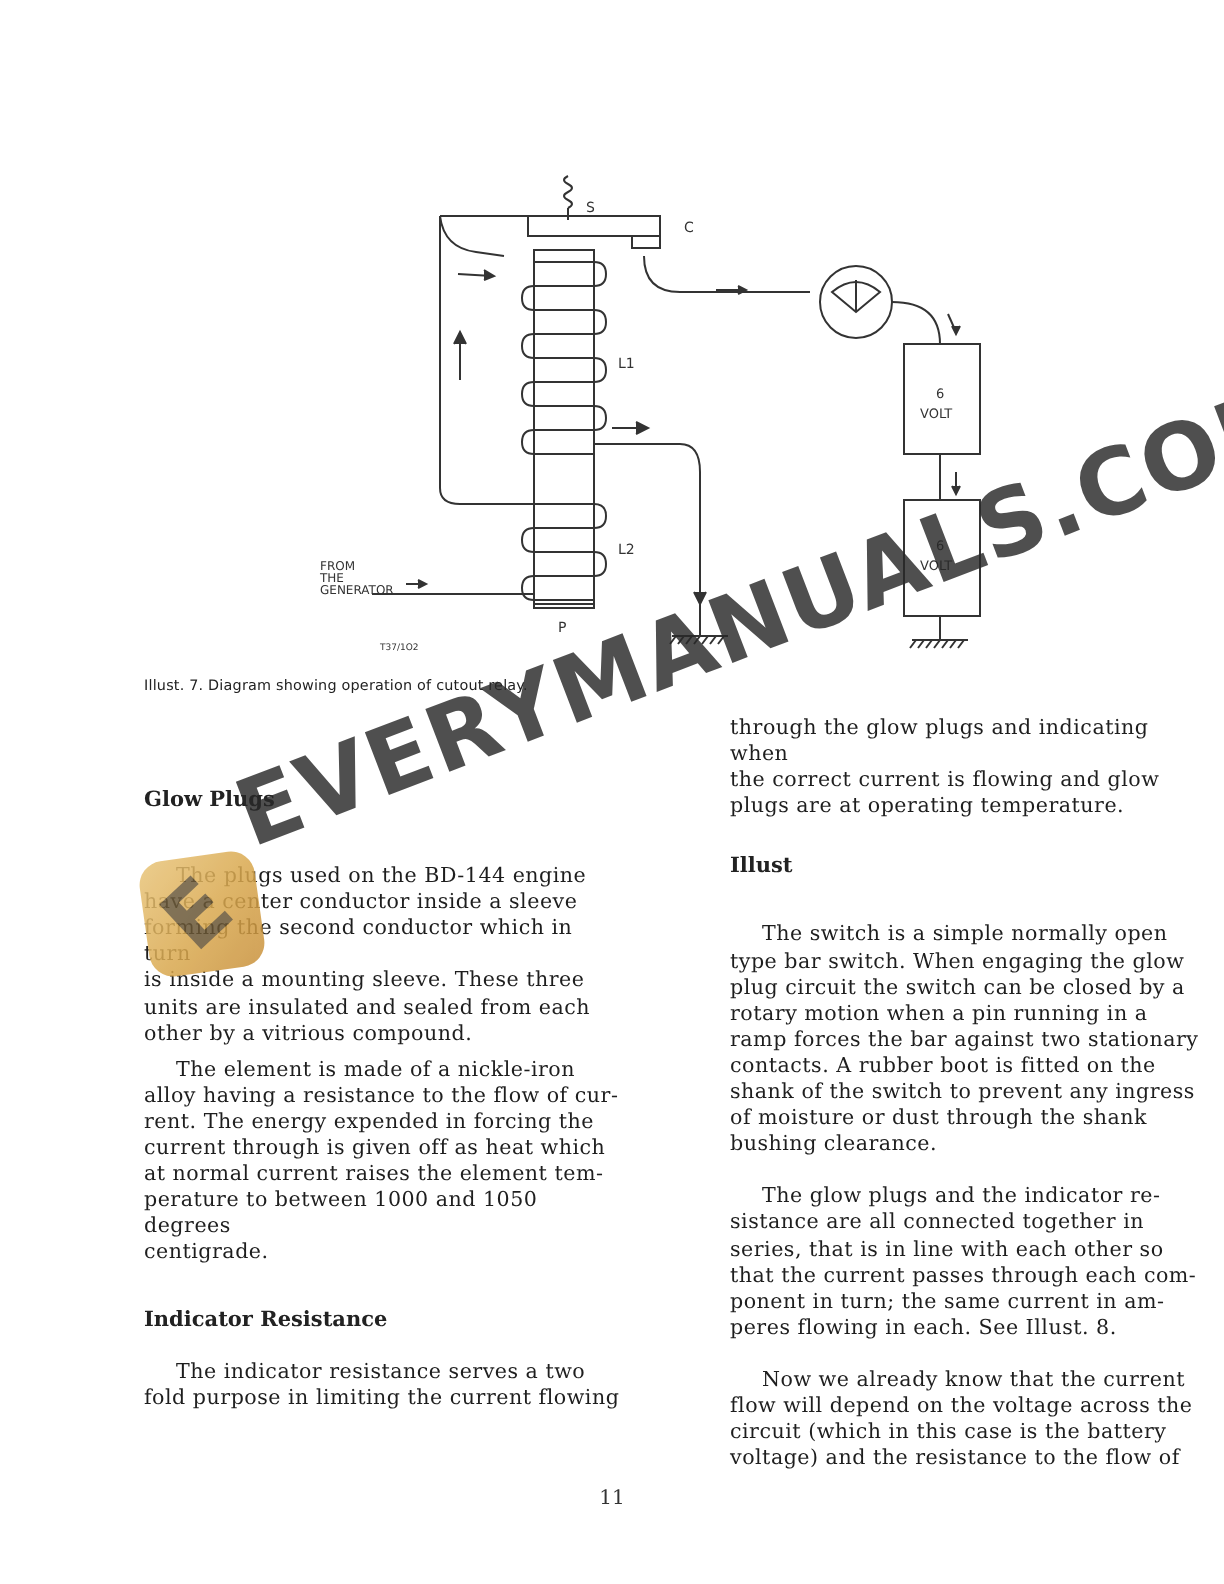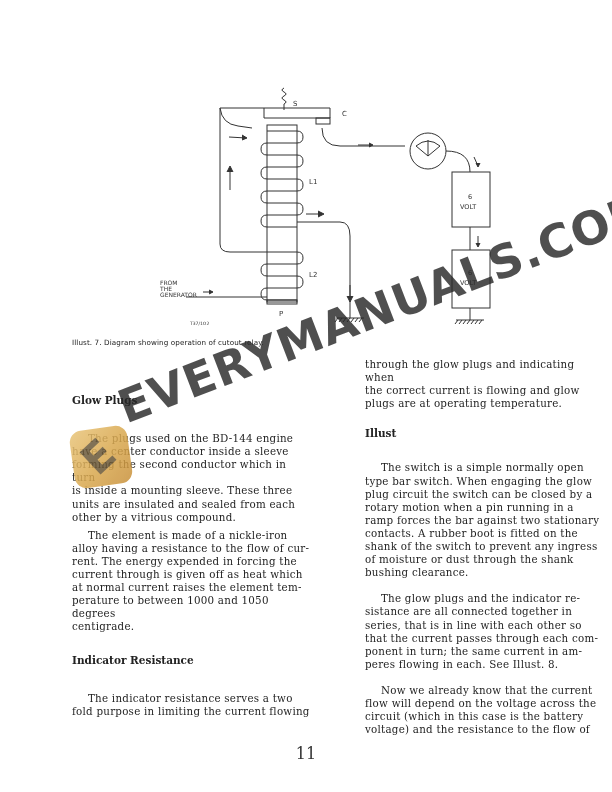--- a/index.html
+++ b/index.html
@@ -6,21 +6,21 @@
   body { width: 612px; height: 792px; position: relative; overflow: hidden; }
   .page { position: absolute; left: 0; top: 0; width: 612px; height: 792px; background: #fff; }
   .diagram { position: absolute; left: 0; top: 0; width: 612px; height: 340px; }
   .caption { position: absolute; left: 72px; top: 338px; font-family: "DejaVu Sans", sans-serif; font-size: 7.2px; font-weight: normal; color: #222; letter-spacing: 0.1px; }
   .col { position: absolute; font-family: "DejaVu Serif", serif; font-size: 10.3px; line-height: 13.1px; color: #1e1e1e; letter-spacing: 0.25px; }
   .col-left { left: 72px; top: 358px; width: 240px; }
   .col-right { left: 341px; top: 358px; width: 240px; margin-left: 24px; }
   .col p { margin: 0; white-space: pre-line; }
   .indent { text-indent: 16px; }
   .heading { font-family: "DejaVu Serif", serif; font-size: 10.5px; font-weight: bold; color: #222; letter-spacing: 0; }
-  .pnum { position: absolute; left: 0; width: 612px; top: 744px; text-align: center; font-family: "DejaVu Serif", serif; font-size: 16px; color: #333; }
+  .pnum { position: absolute; left: 0; width: 612px; top: 744px; text-align: center; font-family: "DejaVu Serif", serif; font-size: 10px; color: #333; }
   .watermark { position: absolute; left: 0; top: 0; width: 612px; height: 792px; pointer-events: none; }
   .wm-text { position: absolute; left: 130px; top: 380px; font-family: "DejaVu Sans", sans-serif; font-weight: bold; font-size: 46px; color: rgba(40,40,40,0.82); transform: rotate(-21deg); transform-origin: left bottom; letter-spacing: 1px; white-space: nowrap; }
   .wm-logo { position: absolute; left: 72px; top: 428px; width: 58px; height: 58px; border-radius: 12px; background: linear-gradient(135deg, #e9c57a 0%, #d9a84e 55%, #c8903a 100%); opacity: 0.85; transform: rotate(-8deg); }
   .wm-logo .e { position: absolute; left: 12px; top: 4px; font-family: "DejaVu Sans", sans-serif; font-weight: bold; font-size: 42px; color: rgba(70,60,45,0.75); transform: rotate(-35deg); }
 </style>
 </head>
 <body>
 
 <div class="page">
 
@@ -112,21 +112,21 @@
 units are insulated and sealed from each
 other by a vitrious compound.</p>
     <p class="indent" style="margin-top:5px;">The element is made of a nickle-iron
 alloy having a resistance to the flow of cur-
 rent.   The energy expended in forcing the
 current through is given off as heat which
 at normal current raises the element tem-
 perature to between 1000 and 1050 degrees
 centigrade.</p>
     <p class="heading" style="margin-top:20px;">Indicator Resistance</p>
-    <p class="indent" style="margin-top:25px;">The indicator resistance serves a two
+    <p class="indent" style="margin-top:13px;">The indicator resistance serves a two
 fold purpose in limiting the current flowing</p>
   </div>
 
   <div class="col col-right">
     <p>through the glow plugs and indicating when
 the correct current is flowing and glow
 plugs are at operating temperature.</p>
     <p class="heading" style="margin-top:17px;">Illust</p>
     <p class="indent" style="margin-top:21px;">The switch is a simple normally open
 type bar switch.   When engaging the glow

